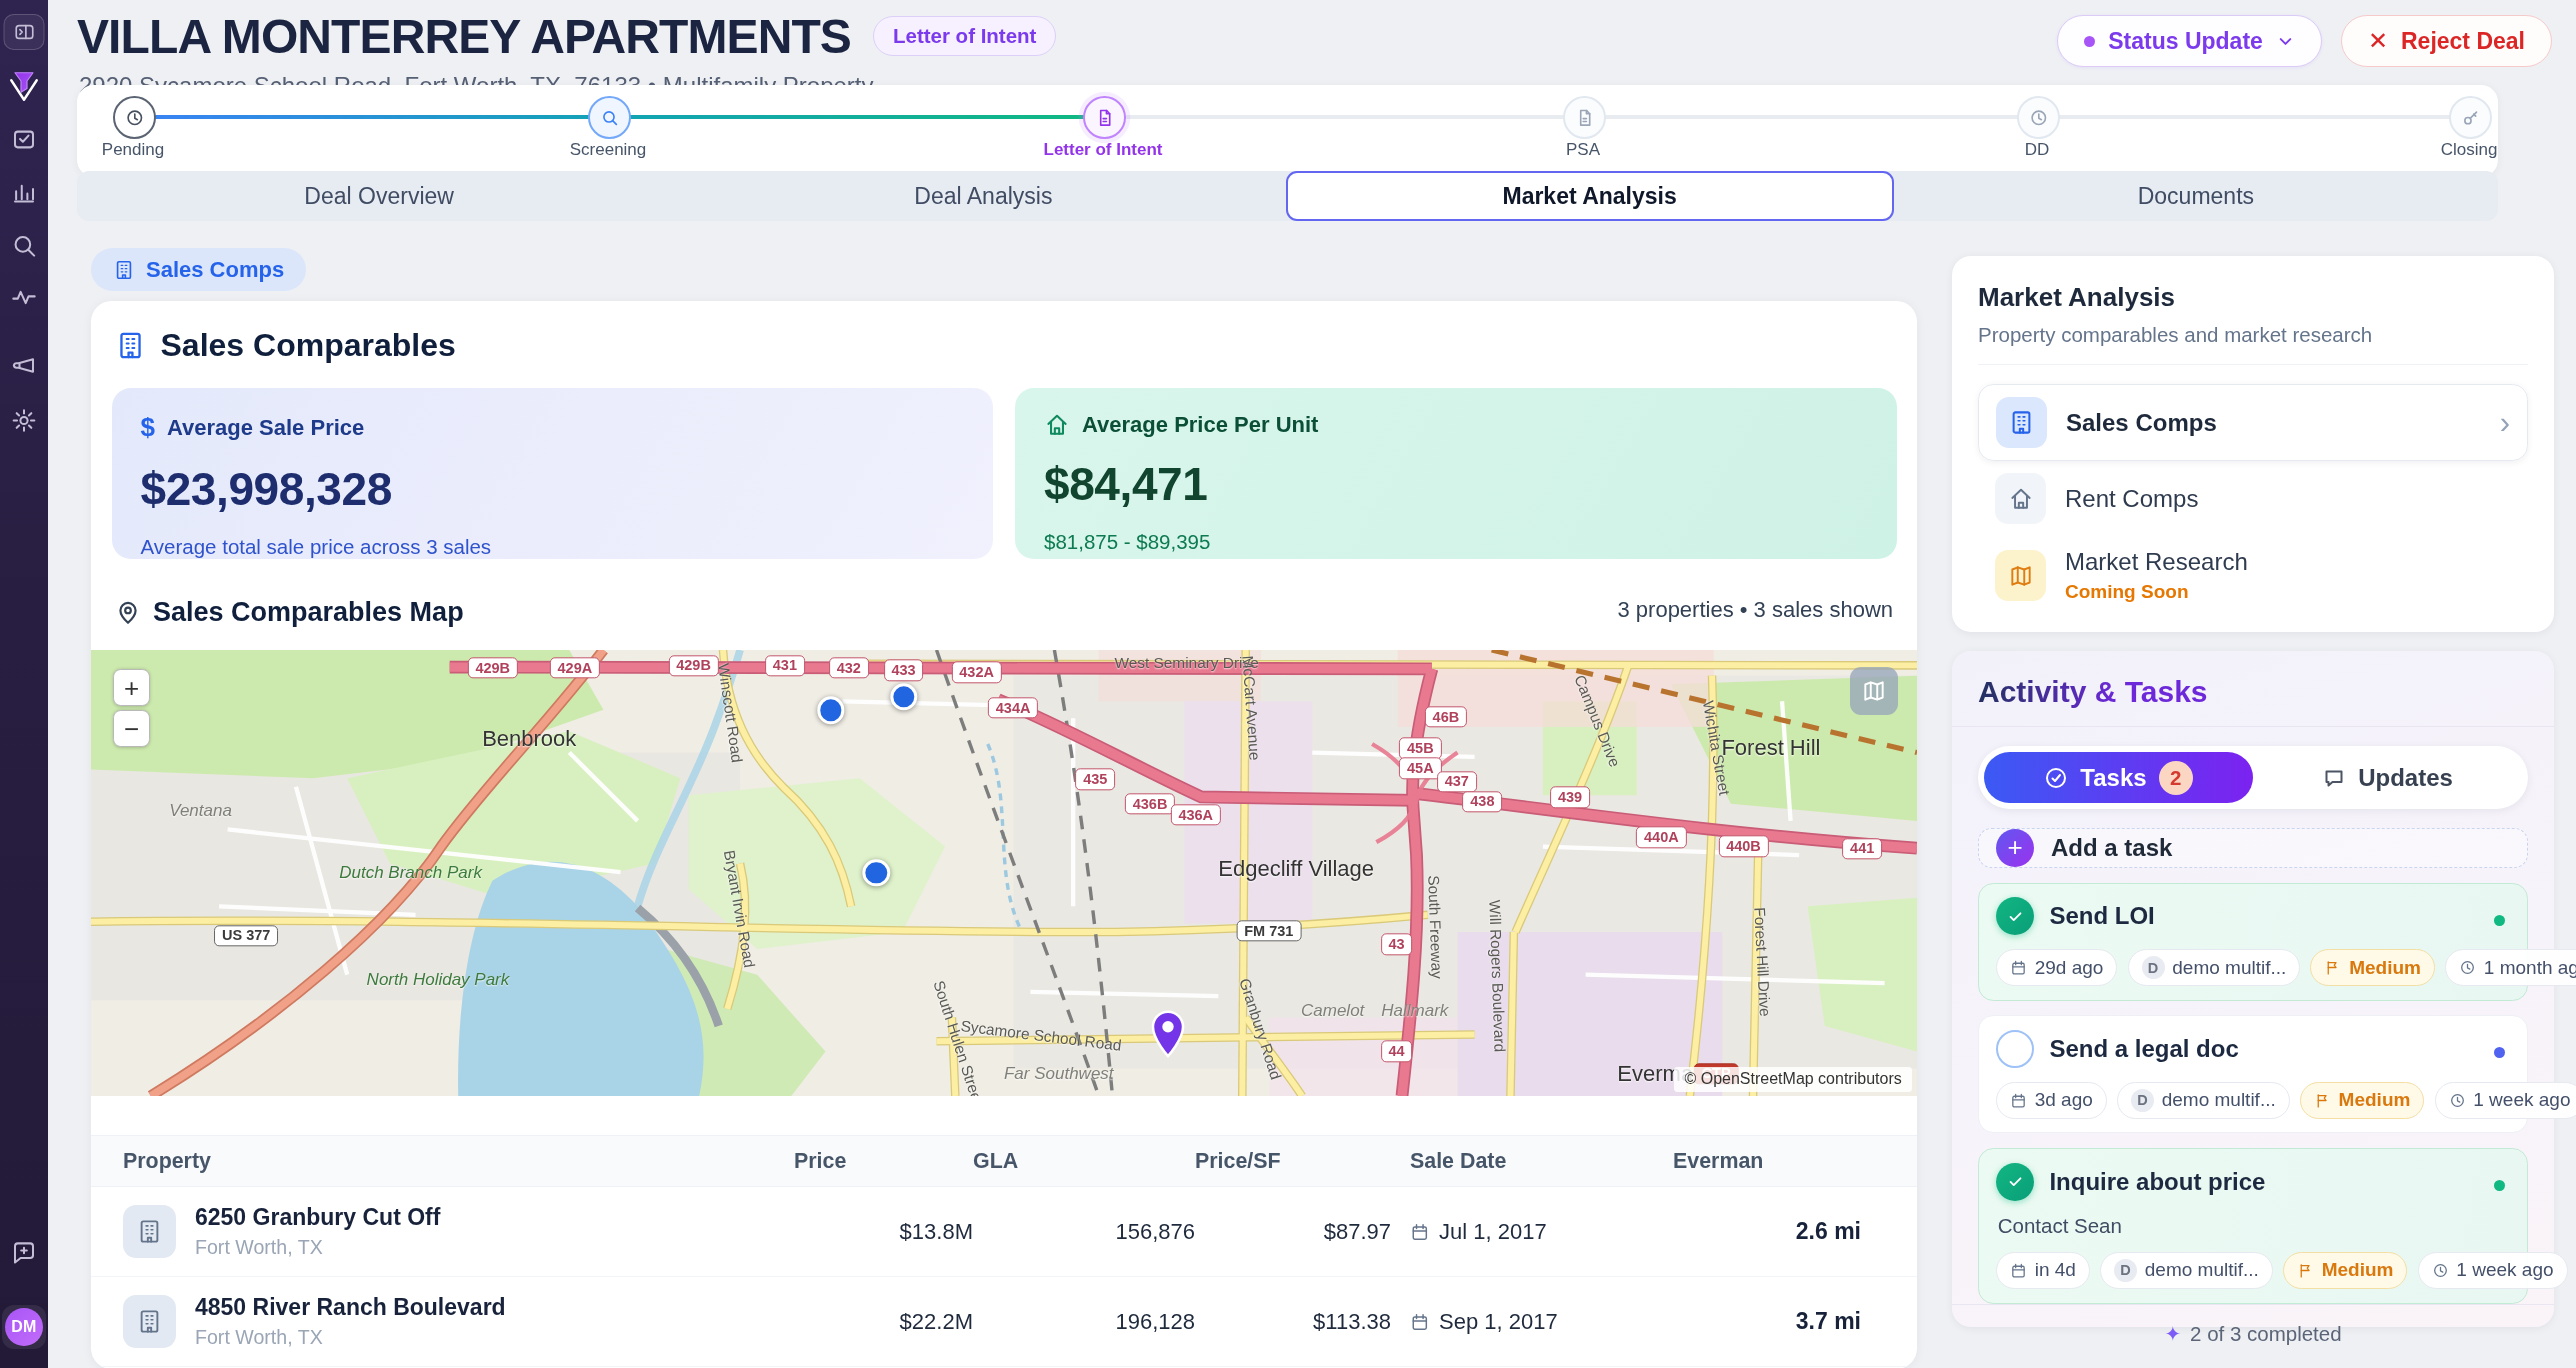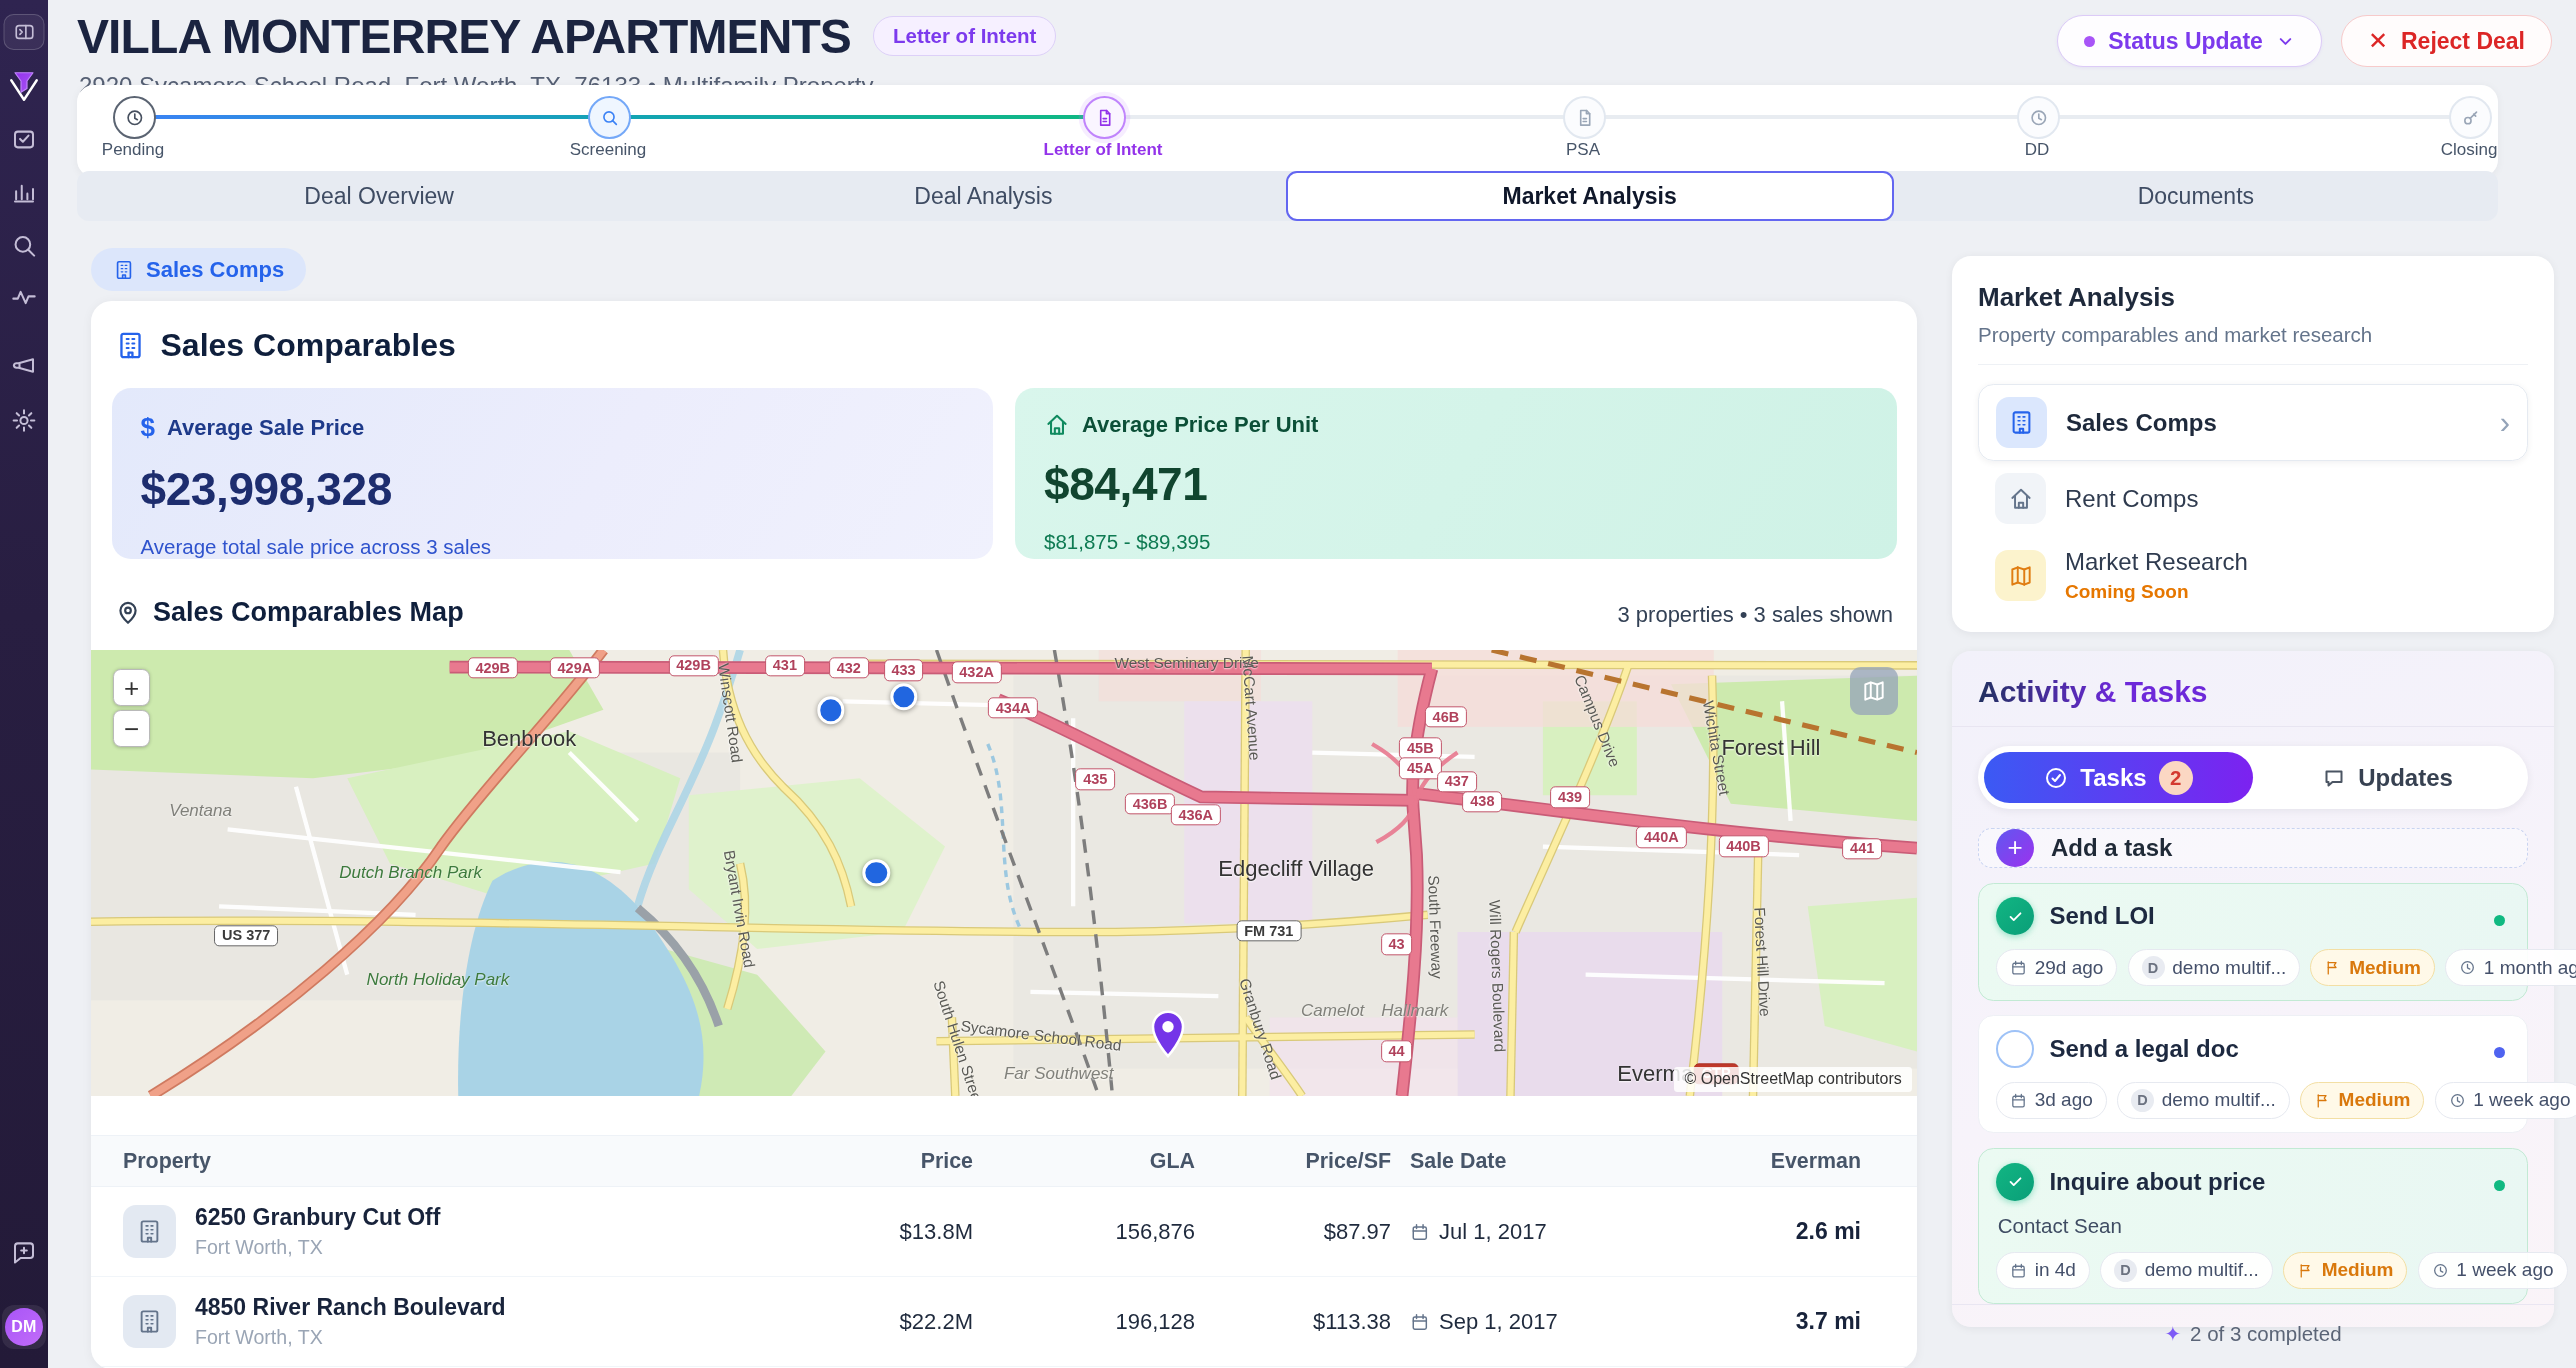--- a/index.html
+++ b/index.html
@@ -57,21 +57,21 @@
   .stat-green{background:linear-gradient(120deg,#d9f6ec 0%,#cff2e6 100%)}
   .stat-head{display:flex;align-items:center;gap:12px;font-size:22px;font-weight:600}
   .stat-blue .stat-head{color:#1e3a8a}.stat-green .stat-head{color:#0b4f37}
   .stat-head .dol{font-size:26px;font-weight:800;color:#2563eb}
   .stat-green .stat-head svg{stroke:#0f8a5f;fill:none;stroke-width:1.9;stroke-linecap:round;stroke-linejoin:round}
   .stat-value{margin-top:19px;font-size:46px;font-weight:800;letter-spacing:-0.4px}
   .stat-blue .stat-value{color:#1d2d6e}.stat-green .stat-value{color:#11452f}
   .stat-sub{margin-top:19px;font-size:20.5px}
   .stat-blue .stat-sub{color:#2f53cd}.stat-green .stat-sub{color:#0e7a52}
 
-  .map-head{display:flex;align-items:flex-end;justify-content:space-between;margin:38px 24px 0}
+  .map-head{display:flex;align-items:flex-start;justify-content:space-between;margin:38px 24px 0}
   .map-head .l{display:flex;align-items:center;gap:12px;font-size:27px;font-weight:700;color:#0f1f3c}
   .map-head .l svg{stroke:#334155;fill:none;stroke-width:2;stroke-linecap:round;stroke-linejoin:round}
   .map-head .r{font-size:22px;color:#334155}
 
   .map{position:relative;margin-top:22px;width:1826px;height:446px;background:#f0ede5;overflow:hidden}
   .mapsvg{position:absolute;inset:0;width:100%;height:100%}
   .ml{position:absolute;font-size:18px;color:#4a4a46;white-space:nowrap;text-shadow:0 0.9px 1.7px rgba(255,255,255,.85);z-index:3}
   .ml.town{font-size:22px;color:#333}
   .ml.park{color:#3d7a3d;font-style:italic;font-size:17px}
   .ml.area{color:#80807a;font-style:italic;font-size:17px}
@@ -84,21 +84,21 @@
   .mzoom{position:absolute;left:22px;top:19px;display:flex;flex-direction:column;gap:4.3px;z-index:6}
   .mzoom button{width:37px;height:37px;background:#fff;border:0.9px solid #b9b9b9;border-radius:7.7px;font-size:26px;color:#333;line-height:1;cursor:pointer;box-shadow:0 0.9px 3.4px rgba(0,0,0,.2)}
   .mlayers{position:absolute;right:19px;top:17px;width:48px;height:48px;border-radius:11px;background:rgba(148,163,184,.75);display:flex;align-items:center;justify-content:center;z-index:6;cursor:pointer}
   .mlayers svg{stroke:#fff;fill:none;stroke-width:1.8;stroke-linejoin:round}
   .mattr{position:absolute;right:5.1px;bottom:4.3px;background:rgba(255,255,255,.85);padding:3.4px 10.2px;font-size:16px;color:#333;border-radius:3.4px;z-index:6}
 
   
   .tbl{margin-top:39px}
   .thead,.trow{display:grid;grid-template-columns:671px 179px 222px 196px 282px 188px;align-items:center;padding:0 55px 0 32px}
   .thead{height:50px;background:#f8fafc;border-top:0.9px solid #eef2f7;border-bottom:0.9px solid #eef2f7;font-size:21.4px;font-weight:600;color:#475569}
-  .thead .num{text-align:right}
+  .thead .num{}
   .thead .date{padding-left:19px}
   .trow{height:89px;border-bottom:0.9px solid #f1f5f9}
   .pcell{display:flex;align-items:center;gap:19px}
   .ptile{width:53px;height:53px;border-radius:13px;background:#e3e9f2;display:flex;align-items:center;justify-content:center}
   .ptile svg{stroke:#64748b;fill:none;stroke-width:1.7;stroke-linecap:round;stroke-linejoin:round}
   .pname{font-size:23px;font-weight:700;color:#18233b}
   .pcity{font-size:19.6px;color:#9aa5b5;margin-top:4.3px}
   .tnum{font-size:22px;font-weight:500;color:#1f2a3d;text-align:right}
   .tdate{display:flex;align-items:center;gap:9.4px;font-size:22px;color:#1f2a3d;padding-left:19px}
   .tdate svg{stroke:#64748b;fill:none;stroke-width:1.8;stroke-linecap:round;stroke-linejoin:round}

